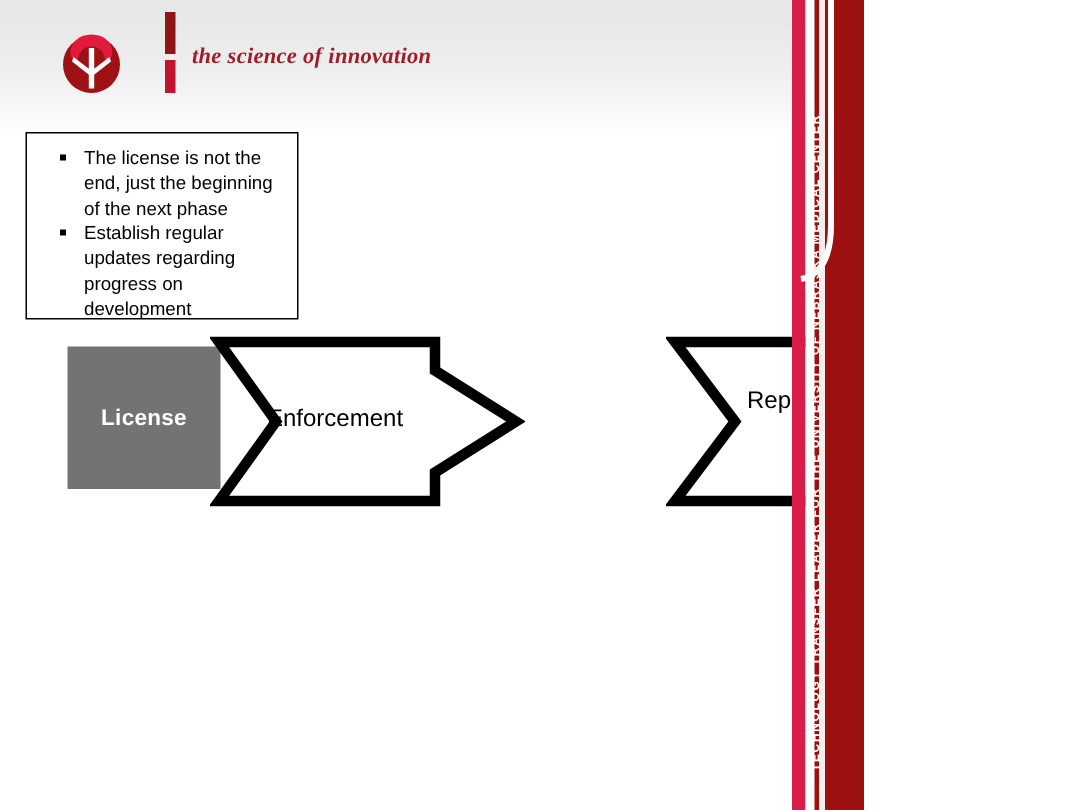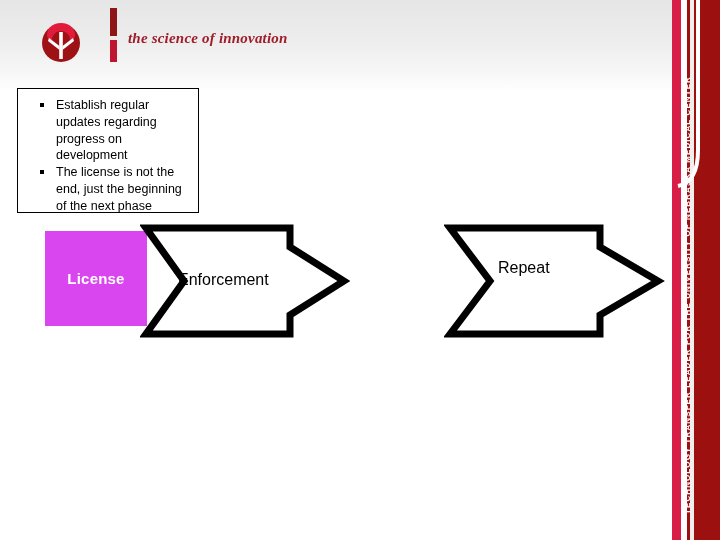--- a/index.html
+++ b/index.html
@@ -5,21 +5,21 @@
   html, body {
     margin: 0;
     padding: 0;
     background: #ffffff;
   }
   body {
     font-family: "Liberation Sans", sans-serif;
   }
   #slide {
     position: relative;
-    width: 720px;
+    width: 576px;
     height: 540px;
     overflow: hidden;
     background: #ffffff;
   }
 
   
   .header-band {
     position: absolute;
     left: 0;
     top: 0;
@@ -168,21 +168,21 @@
   
   .flow {
     position: absolute;
     left: 0;
     top: 222px;
     width: 672px;
     height: 118px;
   }
   .stage-box {
     position: absolute;
-    background: #d946ef;
+    background: #737373;
     display: flex;
     align-items: center;
     justify-content: center;
   }
   .stage-box .stage-label {
     color: #ffffff;
     font-size: 15px;
     font-weight: bold;
     letter-spacing: 0.2px;
   }
@@ -232,25 +232,25 @@
   </div>
 
   <div class="divider-bar-top"></div>
   <div class="divider-bar-bot"></div>
   <div class="tagline">the science of innovation</div>
 
   <div class="textbox">
     <ul class="bullet-list">
       <li>
         <span class="dot"></span>
-        <span>Establish regular updates regarding progress on development</span>
+        <span>The license is not the end, just the beginning of the next phase</span>
       </li>
       <li>
         <span class="dot"></span>
-        <span>The license is not the end, just the beginning of the next phase</span>
+        <span>Establish regular updates regarding progress on development</span>
       </li>
     </ul>
   </div>
 
   <div class="flow">
 
     <div class="stage-box" style="left:45px; top:9px; width:102px; height:95px;">
       <span class="stage-label">License</span>
     </div>
 

